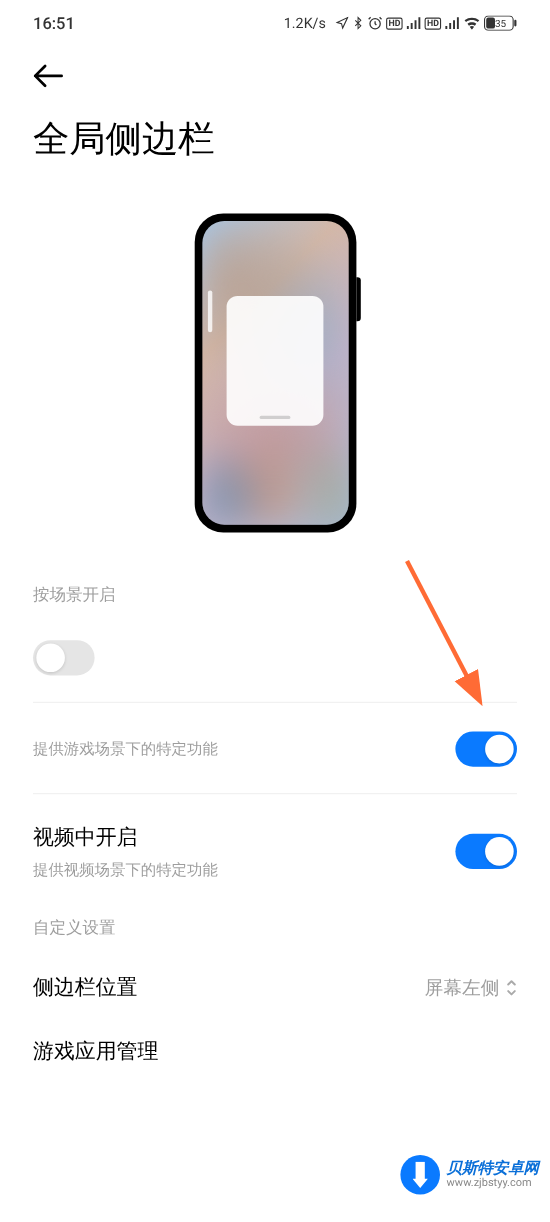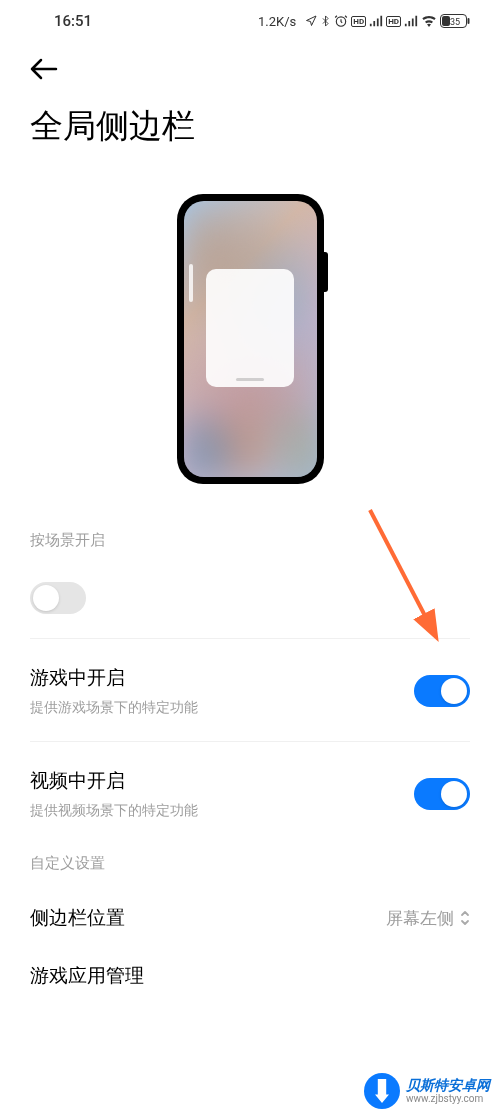--- a/index.html
+++ b/index.html
@@ -18,21 +18,20 @@
     .status-bar {
       display: flex;
       justify-content: space-between;
       align-items: center;
       padding: 12px 30px 8px;
       font-size: 15px;
       color: #333;
     }
     .status-left {
       font-weight: 500;
-      margin-left: 24px;
     }
     .status-right {
       display: flex;
       align-items: center;
       gap: 4px;
       font-size: 13px;
     }
     .status-icons {
       display: flex;
       align-items: center;
@@ -195,21 +194,21 @@
     }
     .arrow-annotation {
       position: absolute;
       left: 360px;
       top: 500px;
       pointer-events: none;
     }
     .watermark {
       position: absolute;
       right: 10px;
-      bottom: 2px;
+      bottom: 25px;
       display: flex;
       align-items: center;
       gap: 6px;
       pointer-events: none;
     }
     .watermark-circle {
       width: 36px;
       height: 36px;
       background: #0a7aff;
       border-radius: 50%;
@@ -310,21 +309,20 @@
 <div class="setting-item">
   <div class="toggle off">
     <div class="toggle-knob"></div>
   </div>
 </div>
 
 <div class="setting-divider"></div>
 
 <div class="setting-item">
   <div class="setting-text">
-    <div class="setting-title">游戏中开启</div>
     <div class="setting-subtitle">提供游戏场景下的特定功能</div>
   </div>
   <div class="toggle on">
     <div class="toggle-knob"></div>
   </div>
 </div>
 
 <div class="setting-divider"></div>
 
 <div class="setting-item">

